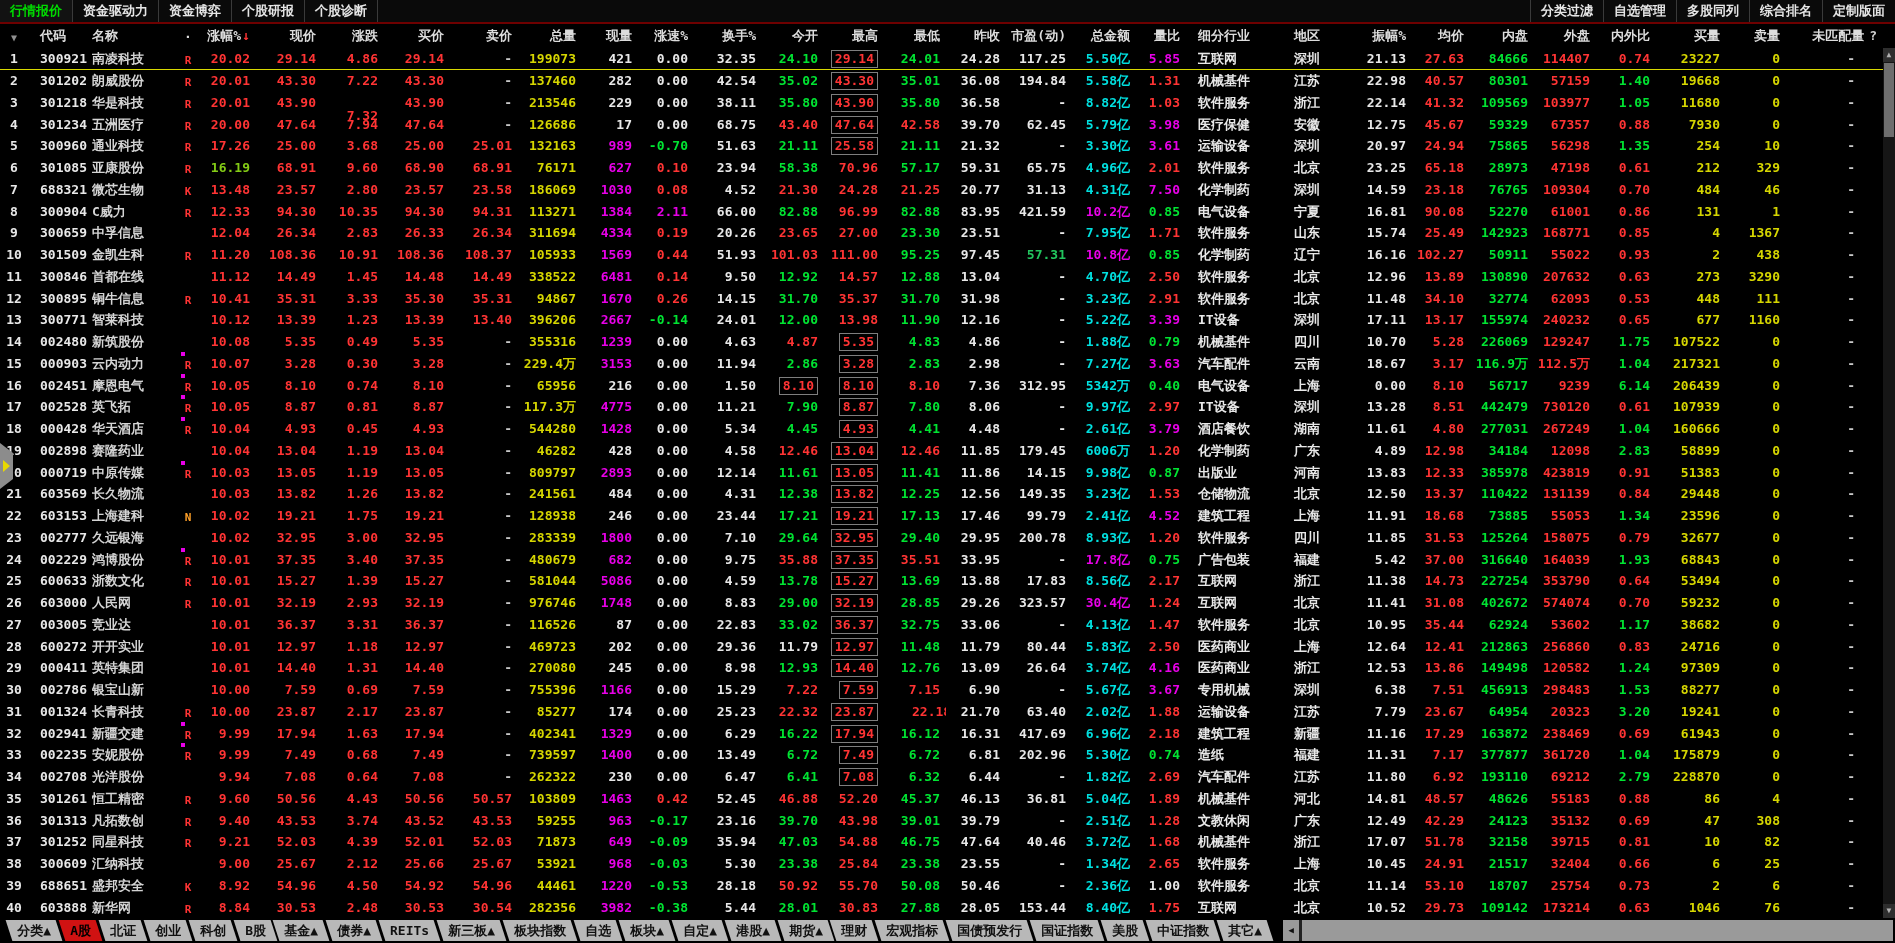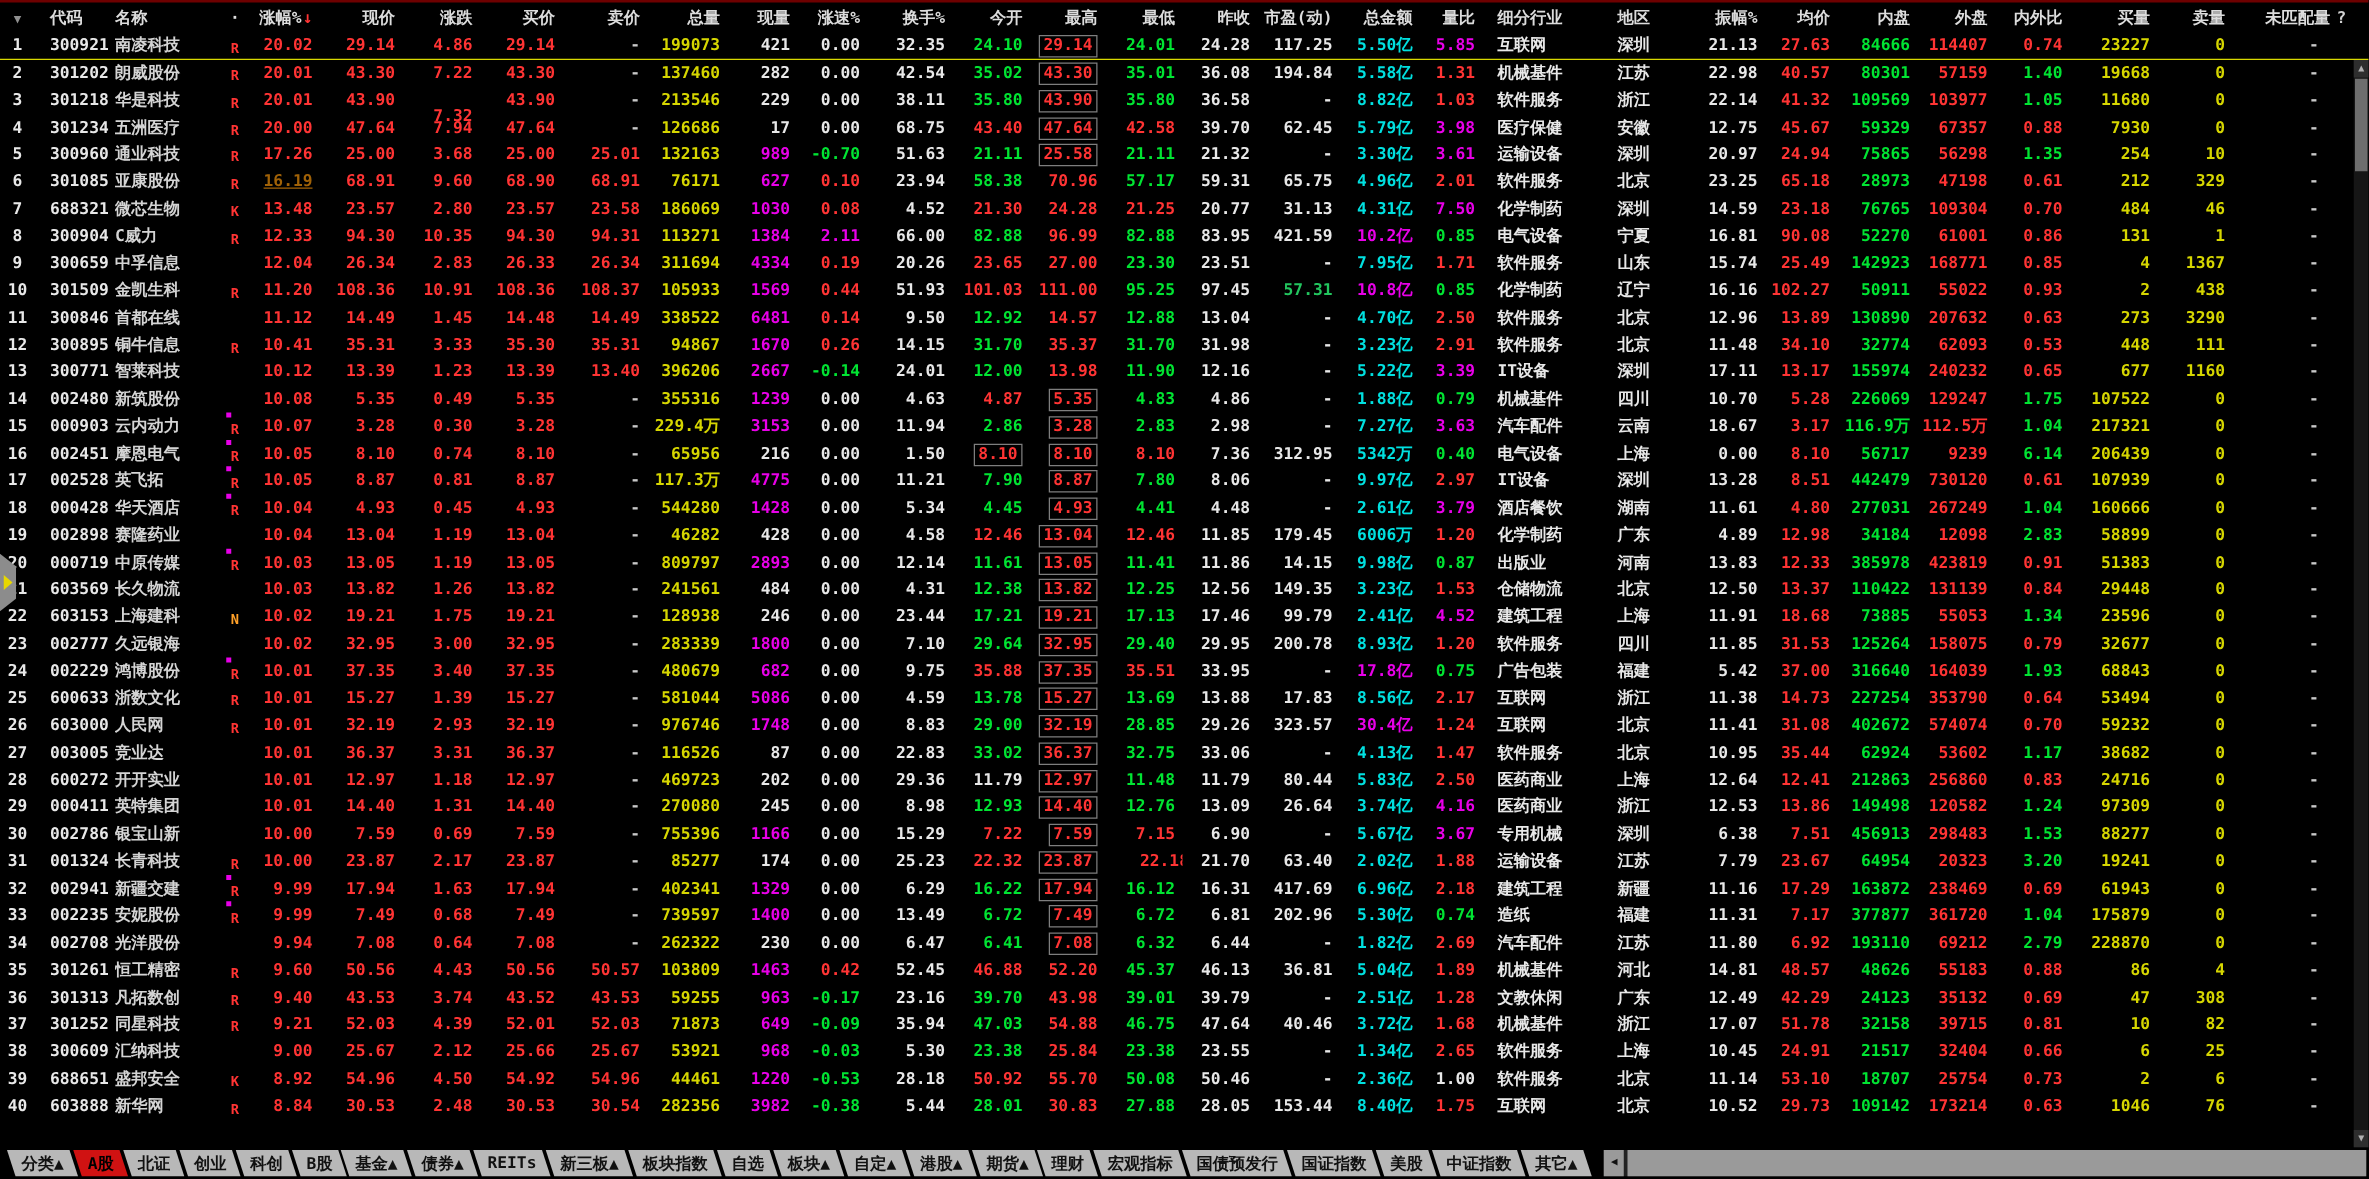--- a/index.html
+++ b/index.html
@@ -51,20 +51,34 @@
   .tab.active{background:#d01212;color:#000;}
   .tab .tlabel{transform:skewX(-18deg);white-space:nowrap;}
   #hscroll{flex:1;height:21px;margin-left:10px;margin-right:2px;display:flex;background:#222;}
   #hs-left{width:16px;height:21px;background:#9a9a9a;color:#111;font-size:9px;line-height:21px;text-align:center;}
   #hs-thumb{flex:1;margin-left:3px;background:#9a9a9a;}
 </style>
 </head>
 <body>
 
 <div id="app">
+  <div id="menubar">
+      <div class="mi active">行情报价</div>
+      <div class="mi">资金驱动力</div>
+      <div class="mi">资金博弈</div>
+      <div class="mi">个股研报</div>
+      <div class="mi">个股诊断</div>
+      <div id="menu-right">
+        <div class="mi">分类过滤</div>
+        <div class="mi">自选管理</div>
+        <div class="mi">多股同列</div>
+        <div class="mi">综合排名</div>
+        <div class="mi">定制版面</div>
+      </div>
+    </div>
   <div id="redline"></div>
   <div id="hdr">
       <div class="hc ac" style="width: 28px; box-sizing: border-box;"><span style="color: rgb(144, 144, 144); font-size: 10px;">▼</span></div>
       <div class="hc al" style="width: 64px; box-sizing: border-box; padding-left: 12px;"><span>代码</span></div>
       <div class="hc al" style="width: 84px; box-sizing: border-box; padding-left: 0px;"><span>名称</span></div>
       <div class="hc ac" style="width: 24px; box-sizing: border-box;"><span>·</span></div>
       <div class="hc ar" style="width: 56px; box-sizing: border-box; padding-right: 6px;"><span>涨幅%</span><span class="sortarrow">↓</span></div>
       <div class="hc ar" style="width: 66px; box-sizing: border-box; padding-right: 6px;"><span>现价</span></div>
       <div class="hc ar" style="width: 62px; box-sizing: border-box; padding-right: 6px;"><span>涨跌</span></div>
       <div class="hc ar" style="width: 66px; box-sizing: border-box; padding-right: 6px;"><span>买价</span></div>
@@ -262,21 +276,21 @@
         <div class="cell ar" style="width: 60px; box-sizing: border-box; padding-right: 6px;"><span style="color: rgb(214, 214, 0);">10</span></div>
         <div class="cell ar" style="width: 97px; box-sizing: border-box; padding-right: 28px;"><span style="color: rgb(200, 200, 200);">-</span></div>
       </div>
       <div class="row">
         <div class="cell ac" style="width: 28px; box-sizing: border-box;"><span style="color: rgb(232, 232, 232);">6</span></div>
         <div class="cell al" style="width: 64px; box-sizing: border-box; padding-left: 12px;"><span style="color: rgb(232, 232, 232);">301085</span></div>
         <div class="cell al" style="width: 84px; box-sizing: border-box; padding-left: 0px;"><span style="color: rgb(212, 212, 212);">亚康股份</span></div>
         <div class="cell ac mcell" style="width: 24px; box-sizing: border-box;">
           <span class="mletter" style="color: rgb(255, 52, 52);">R</span>
         </div>
-        <div class="cell ar" style="width: 56px; box-sizing: border-box; padding-right: 6px;"><span style="color: #a16207; text-decoration: underline;">16.19</span></div>
+        <div class="cell ar" style="width: 56px; box-sizing: border-box; padding-right: 6px;"><span style="color: #84cc16;">16.19</span></div>
         <div class="cell ar" style="width: 66px; box-sizing: border-box; padding-right: 6px;"><span style="color: rgb(255, 52, 52);">68.91</span></div>
         <div class="cell ar" style="width: 62px; box-sizing: border-box; padding-right: 6px;"><span style="color: rgb(255, 52, 52);">9.60</span></div>
         <div class="cell ar" style="width: 66px; box-sizing: border-box; padding-right: 6px;"><span style="color: rgb(255, 52, 52);">68.90</span></div>
         <div class="cell ar" style="width: 68px; box-sizing: border-box; padding-right: 6px;"><span style="color: rgb(255, 52, 52);">68.91</span></div>
         <div class="cell ar" style="width: 64px; box-sizing: border-box; padding-right: 6px;"><span style="color: rgb(214, 214, 0);">76171</span></div>
         <div class="cell ar" style="width: 56px; box-sizing: border-box; padding-right: 6px;"><span style="color: rgb(232, 0, 232);">627</span></div>
         <div class="cell ar" style="width: 56px; box-sizing: border-box; padding-right: 6px;"><span style="color: rgb(255, 52, 52);">0.10</span></div>
         <div class="cell ar" style="width: 68px; box-sizing: border-box; padding-right: 6px;"><span style="color: rgb(232, 232, 232);">23.94</span></div>
         <div class="cell ar" style="width: 62px; box-sizing: border-box; padding-right: 6px;"><span style="color: rgb(0, 228, 50);">58.38</span></div>
         <div class="cell ar" style="width: 60px; box-sizing: border-box; padding-right: 6px;"><span style="color: rgb(255, 52, 52);">70.96</span></div>

